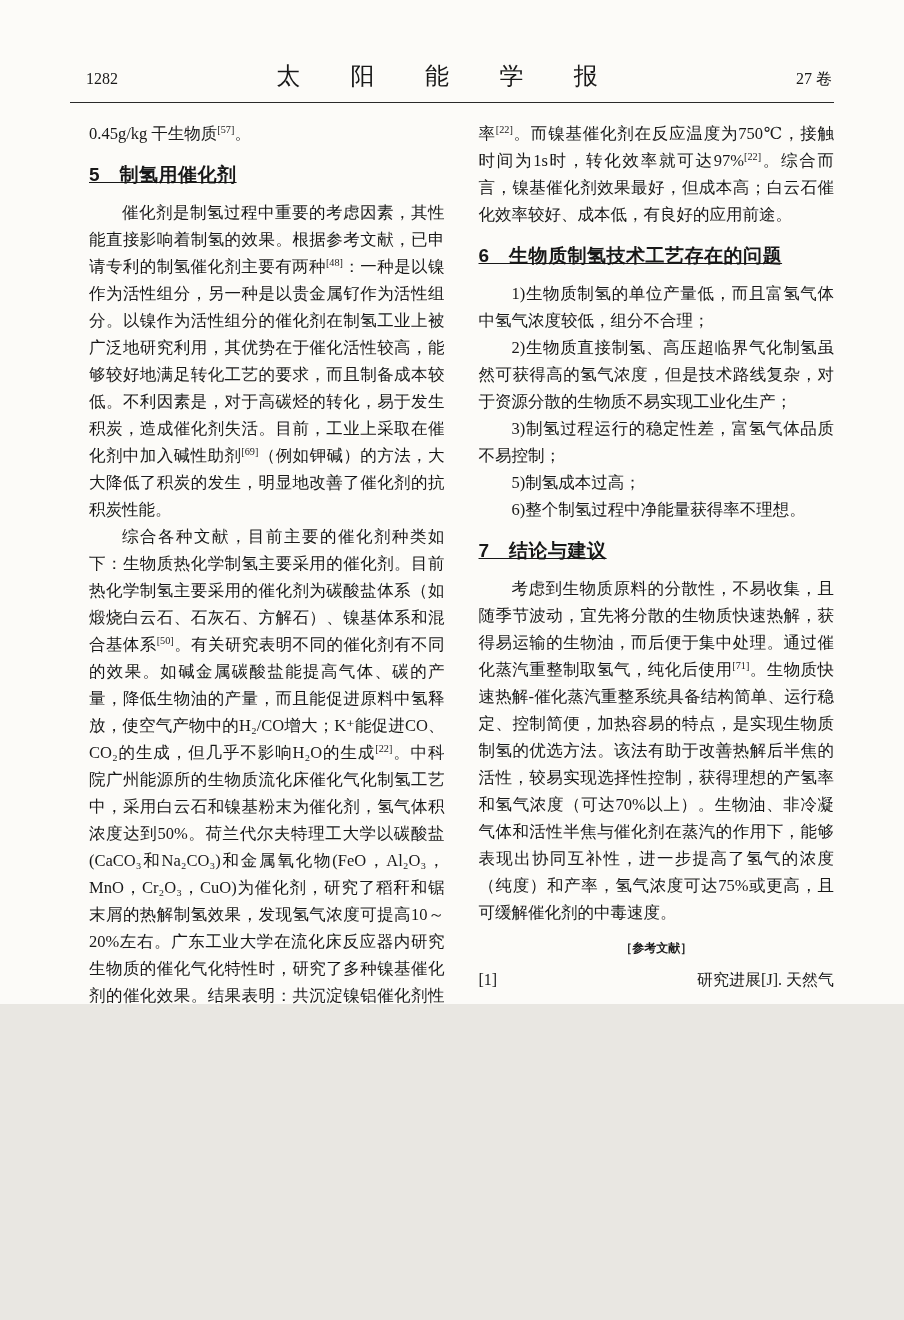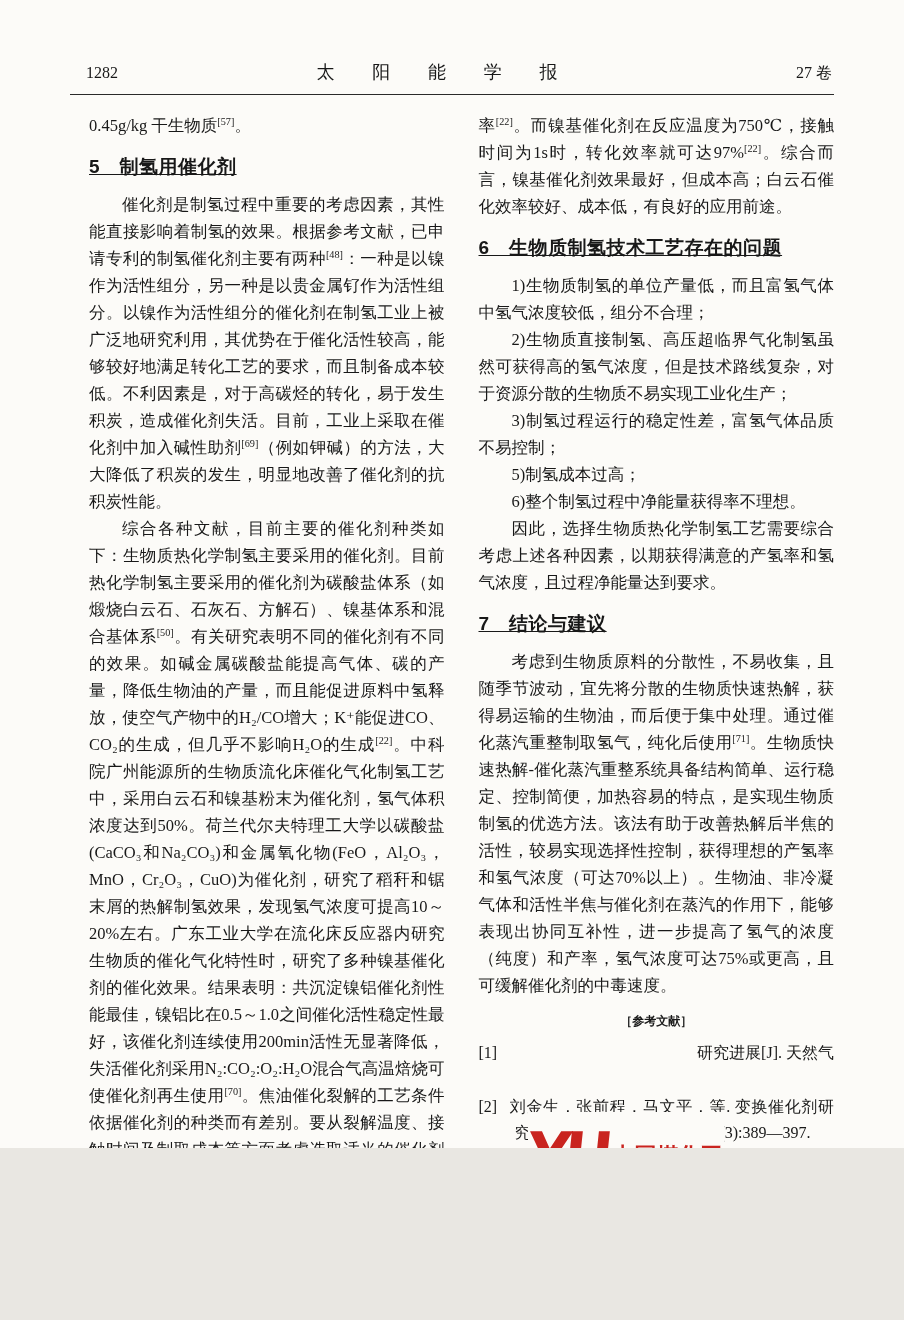--- a/index.html
+++ b/index.html
@@ -1,31 +1,31 @@
 <!DOCTYPE html>
 <html><head>
 <meta charset="utf-8">
 <style>
   html, body { margin: 0; padding: 0; background: #e9e7e2; }
   .page {
     position: relative;
-    width: 904px; height: 1148px;
+    width: 904px; height: 1004px;
     margin: 0 auto;
     background: #fcfbf8;
     color: #181818;
     font-family: "Liberation Serif", "DejaVu Serif", serif;
     overflow: hidden;
   }
   .page-header {
     display: flex; align-items: baseline; justify-content: space-between;
     padding: 60px 72px 0 86px;
     font-size: 16px;
   }
   .journal {
-    font-size: 18px;
+    font-size: 24px;
     letter-spacing: 2.1em;
     margin-right: -2.1em;
     transform: translateX(-20px);
   }
   .rule {
     border-top: 1.5px solid #2a2a2a;
     margin: 10px 70px 0 70px;
   }
   .columns {
     display: flex;
@@ -132,21 +132,20 @@
     </div>
 
     <div class="col">
       <p class="body noind">率<sup>[22]</sup>。而镍基催化剂在反应温度为750℃，接触时间为1s时，转化效率就可达97%<sup>[22]</sup>。综合而言，镍基催化剂效果最好，但成本高；白云石催化效率较好、成本低，有良好的应用前途。</p>
       <h2 class="sec">6　生物质制氢技术工艺存在的问题</h2>
       <p class="body">1)生物质制氢的单位产量低，而且富氢气体中氢气浓度较低，组分不合理；</p>
       <p class="body">2)生物质直接制氢、高压超临界气化制氢虽然可获得高的氢气浓度，但是技术路线复杂，对于资源分散的生物质不易实现工业化生产；</p>
       <p class="body">3)制氢过程运行的稳定性差，富氢气体品质不易控制；</p>
       <p class="body">5)制氢成本过高；</p>
       <p class="body">6)整个制氢过程中净能量获得率不理想。</p>
-      <p class="body">因此，选择生物质热化学制氢工艺需要综合考虑上述各种因素，以期获得满意的产氢率和氢气浓度，且过程净能量达到要求。</p>
       <h2 class="sec">7　结论与建议</h2>
       <p class="body">考虑到生物质原料的分散性，不易收集，且随季节波动，宜先将分散的生物质快速热解，获得易运输的生物油，而后便于集中处理。通过催化蒸汽重整制取氢气，纯化后使用<sup>[71]</sup>。生物质快速热解-催化蒸汽重整系统具备结构简单、运行稳定、控制简便，加热容易的特点，是实现生物质制氢的优选方法。该法有助于改善热解后半焦的活性，较易实现选择性控制，获得理想的产氢率和氢气浓度（可达70%以上）。生物油、非冷凝气体和活性半焦与催化剂在蒸汽的作用下，能够表现出协同互补性，进一步提高了氢气的浓度（纯度）和产率，氢气浓度可达75%或更高，且可缓解催化剂的中毒速度。</p>
 
       <div class="ref-head">［参考文献］</div>
 
       <div class="ref ref1">
         <span class="ref-label">[1]</span>
         <span class="ref1-tail">研究进展[J]. 天然气</span>
       </div>
 

